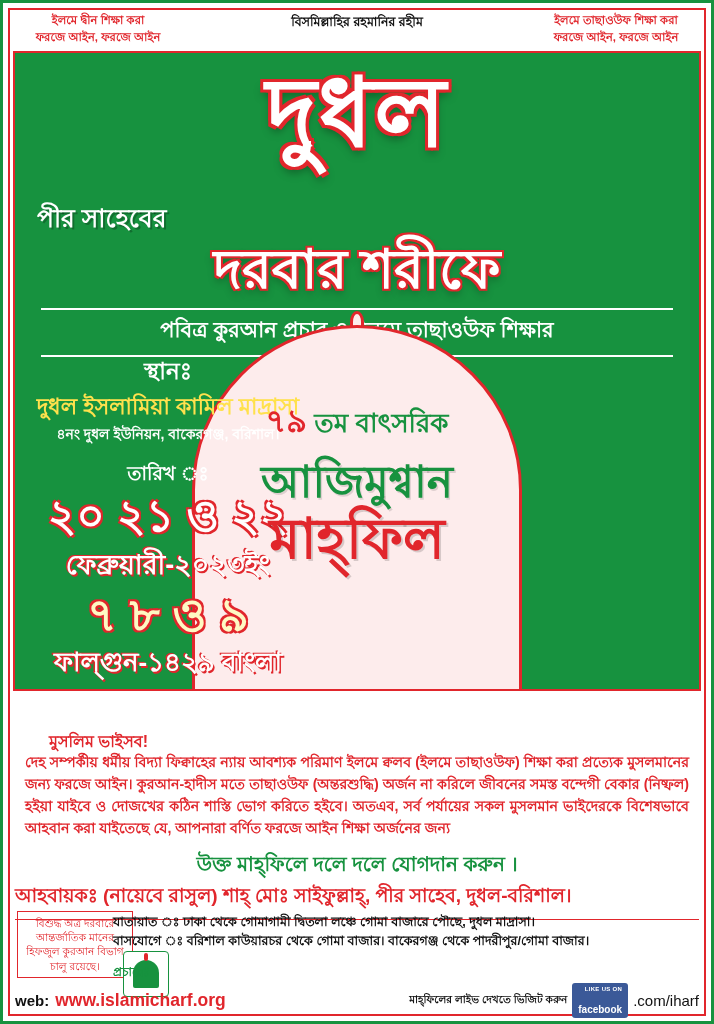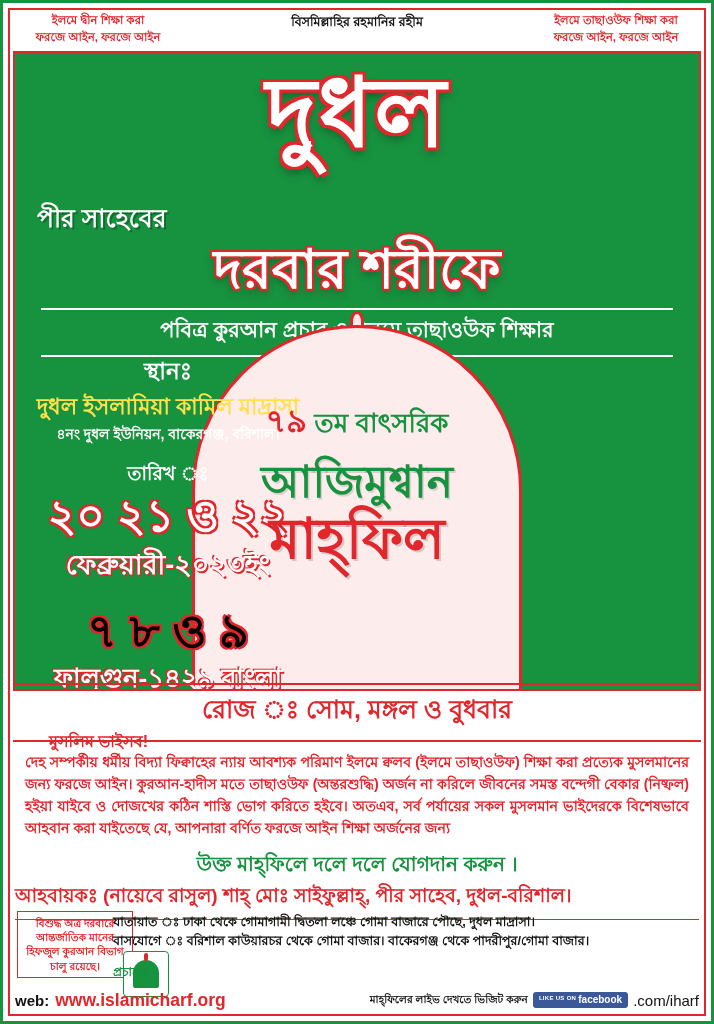--- a/index.html
+++ b/index.html
@@ -189,28 +189,28 @@
   .date-month {
     font-size: 27px;
     font-weight: bold;
     color: #ffffff;
     margin-top: 4px;
     text-shadow: 1.5px 1.5px 0 #e1262c, -1.5px -1.5px 0 #e1262c;
   }
   .date-big2 {
     font-size: 46px;
     font-weight: bold;
-    color: #000000;
+    color: #fef9c3;
     line-height: 1.05;
     text-shadow:
       2px 2px 0 #e1262c,
       -2px 2px 0 #e1262c,
       2px -2px 0 #e1262c,
       -2px -2px 0 #e1262c;
-    margin-top: 18px;
+    margin-top: 2px;
   }
   .date-bangla {
     font-size: 26px;
     font-weight: bold;
     color: #ffffff;
     margin-top: 3px;
     text-shadow: 1.5px 1.5px 0 #e1262c, -1.5px -1.5px 0 #e1262c;
   }
 
   
@@ -318,21 +318,21 @@
     position: absolute;
     left: 14px;
     top: 908px;
     width: 116px;
     border: 1.5px solid #e1262c;
     box-sizing: border-box;
     padding: 4px 3px;
     font-size: 10.5px;
     line-height: 1.35;
     color: #e1262c;
-    font-weight: bold;
+    font-weight: normal;
     text-align: center;
   }
 
   
   .org-row {
     position: absolute;
     left: 110px; right: 14px;
     top: 960px;
     display: flex;
     align-items: center;
@@ -415,23 +415,23 @@
   }
   .fb-chip {
     background: #3b5998;
     color: #ffffff;
     font-size: 10px;
     font-weight: bold;
     padding: 3px 6px;
     border-radius: 3px;
     line-height: 1;
     display: inline-flex;
-    flex-direction: row;
-    align-items: flex-start;
-    gap: 2px;
+    flex-direction: column;
+    align-items: flex-end;
+    gap: 13px;
   }
   .fb-chip .fb-like {
     font-size: 6px;
     letter-spacing: 0.3px;
   }
   .fb-handle {
     font-size: 15px;
     font-weight: normal;
     color: #111111;
   }
@@ -472,21 +472,20 @@
     <div class="dome-content">
       <div class="anniv-line">
         <span class="num">৭৯</span>
         <span>তম বাৎসরিক</span>
       </div>
       <div class="mahfil-1">আজিমুশ্বান</div>
       <div class="mahfil-2">মাহ্‌ফিল</div>
     </div>
   </div>
 
-  <div class="day-bar">রোজ ঃ সোম, মঙ্গল ও বুধবার</div>
 
   <div class="salutation">মুসলিম ভাইসব!</div>
   <div class="body-text">দেহ সম্পর্কীয় ধর্মীয় বিদ্যা ফিক্বাহের ন্যায় আবশ্যক পরিমাণ ইলমে ক্বলব (ইলমে তাছাওউফ) শিক্ষা করা প্রত্যেক মুসলমানের জন্য ফরজে আইন। কুরআন-হাদীস মতে তাছাওউফ (অন্তরশুদ্ধি) অর্জন না করিলে জীবনের সমস্ত বন্দেগী বেকার (নিষ্ফল) হইয়া যাইবে ও দোজখের কঠিন শাস্তি ভোগ করিতে হইবে। অতএব, সর্ব পর্যায়ের সকল মুসলমান ভাইদেরকে বিশেষভাবে আহবান করা যাইতেছে যে, আপনারা বর্ণিত ফরজে আইন শিক্ষা অর্জনের জন্য</div>
   <div class="call-line">উক্ত মাহ্‌ফিলে দলে দলে যোগদান করুন ।</div>
   <div class="convener-line">আহবায়কঃ (নায়েবে রাসুল) শাহ্‌ মোঃ সাইফুল্লাহ্‌, পীর সাহেব, দুধল-বরিশাল।</div>
 
   <div class="side-note">বিশুদ্ধ অত্র দরবারে আন্তর্জাতিক মানের হিফজুল কুরআন বিভাগ চালু রয়েছে।</div>
 
   <div class="travel">
     <div>যাতায়াত ঃ ঢাকা থেকে গোমাগামী দ্বিতলা লঞ্চে গোমা বাজারে পৌছে, দুধল মাদ্রাসা।</div>

